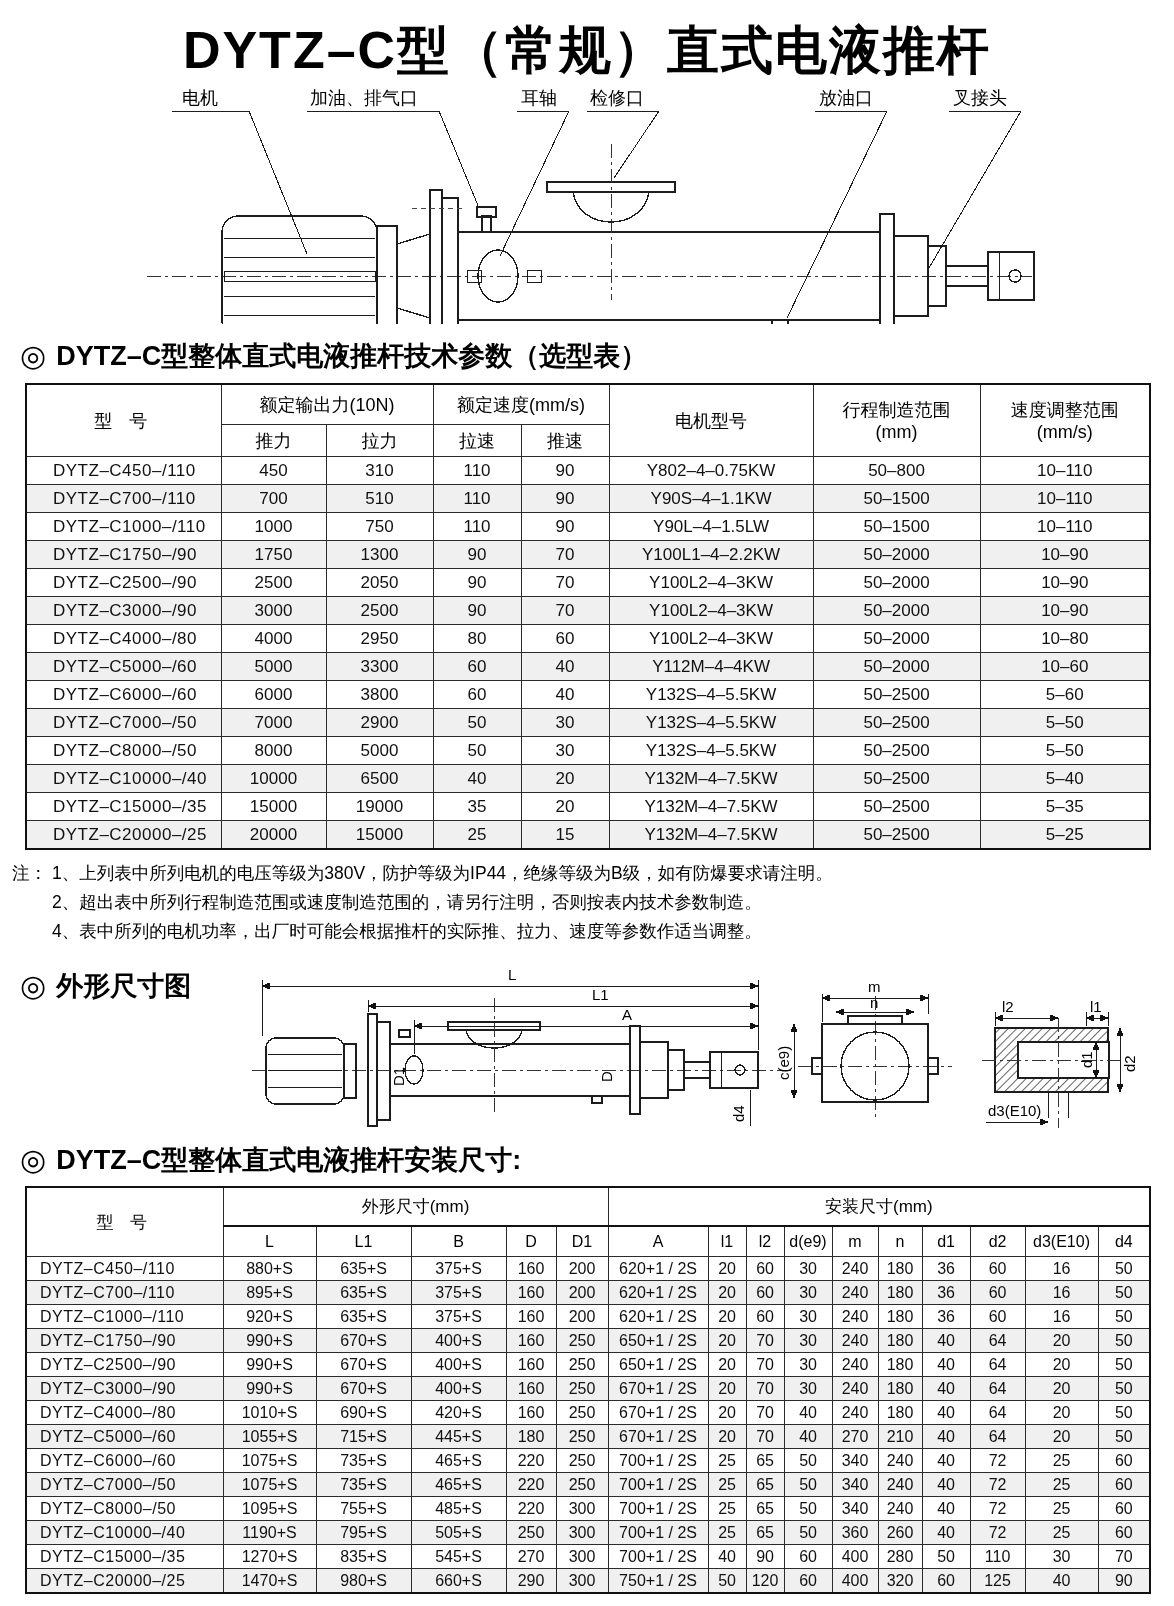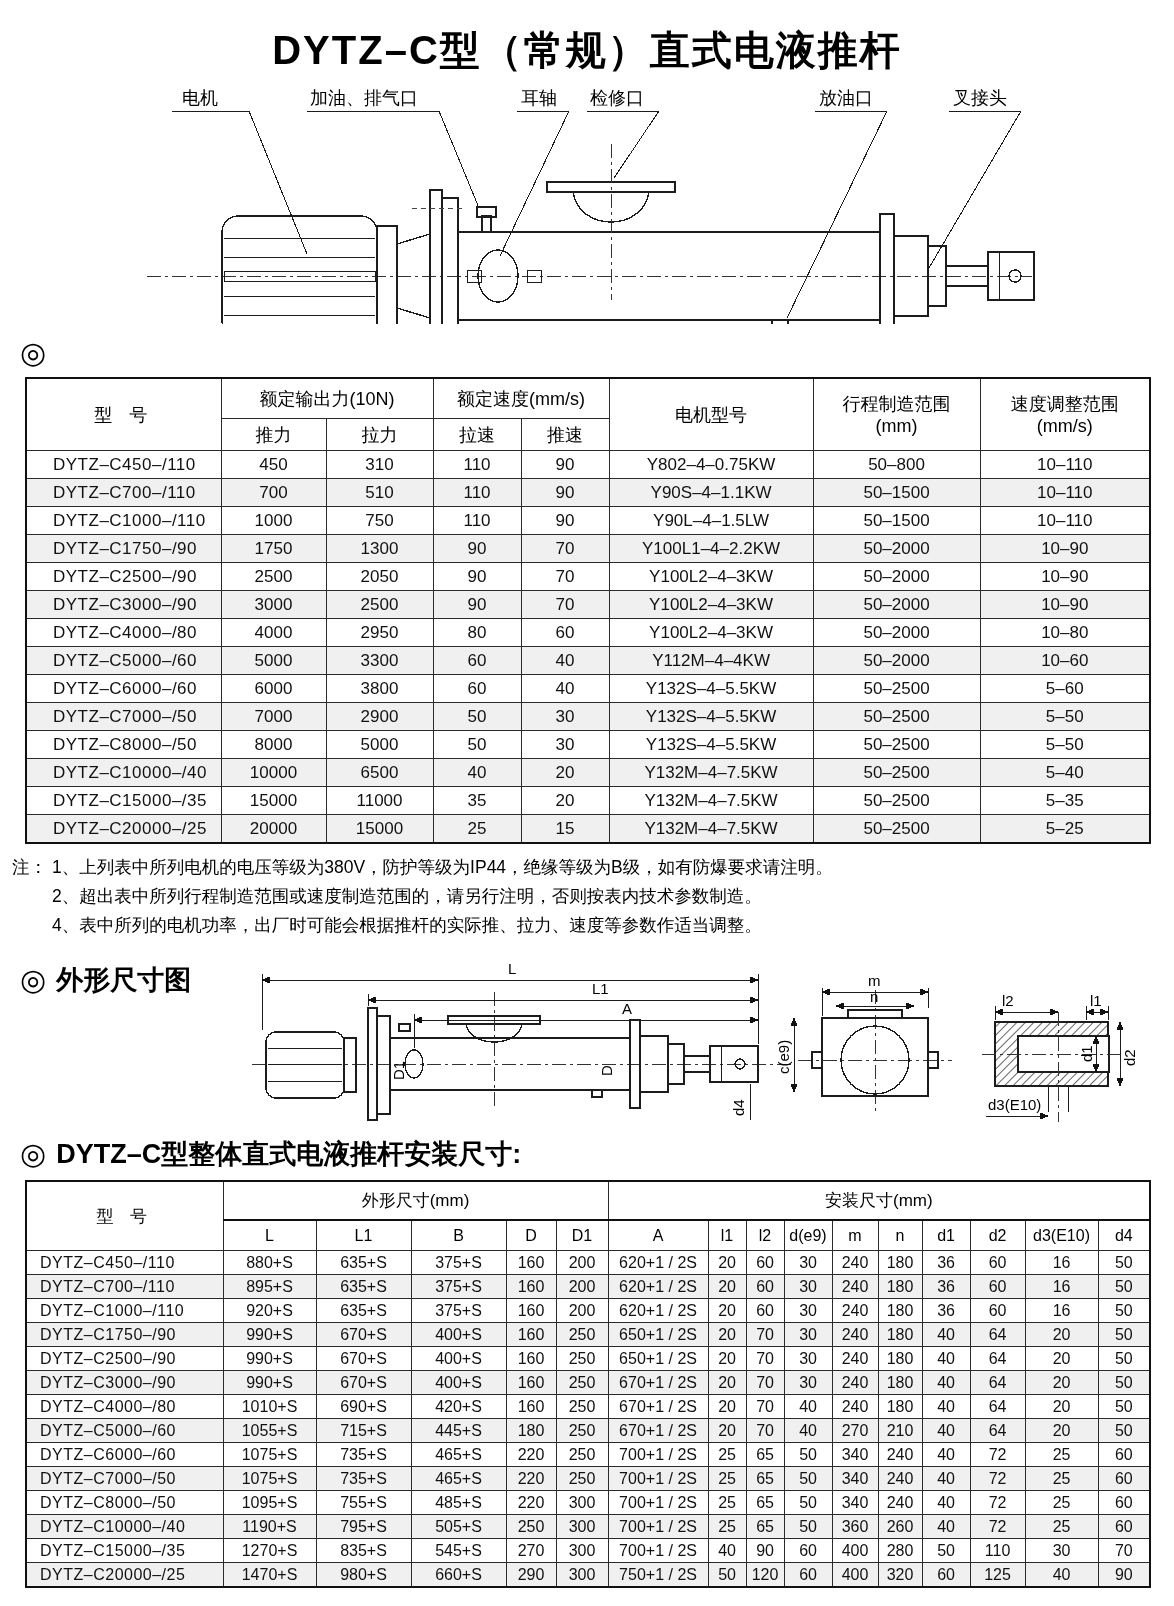--- a/index.html
+++ b/index.html
@@ -3,21 +3,21 @@
 <meta charset="utf-8">
 <style>
   html,body{margin:0;padding:0;background:#e8e8e8;}
   .page{
     width:1174px;height:1606px;margin:0 auto;background:#ffffff;
     overflow:hidden;position:relative;color:#111;
     font-family:"Liberation Sans", sans-serif;
   }
   
   .doc-title{
-    text-align:center;font-size:40px;font-weight:bold;
+    text-align:center;font-size:52px;font-weight:bold;
     letter-spacing:2px;margin:24px 0 0 0;line-height:52px;color:#000;
   }
   .section-head{
     display:flex;align-items:center;gap:10px;
     font-size:27px;font-weight:bold;color:#000;
   }
   .section-head .marker{font-size:30px;font-weight:normal;line-height:30px;}
   .sh1{margin:14px 0 9px 20px;}
   .sh3{margin:0 0 8px 20px;}
   
@@ -117,20 +117,21 @@
     <rect class="oln" x="767" y="150" width="34" height="80"></rect>
     <rect class="oln" x="801" y="160" width="18" height="60"></rect>
     <rect class="oln" x="819" y="180" width="42" height="20"></rect>
     <rect class="oln" x="861" y="166" width="46" height="48"></rect>
     <line class="thin" x1="872" y1="166" x2="872" y2="214"></line>
     <circle class="oln" cx="888" cy="190" r="6"></circle>
   </svg>
 
   <div class="section-head sh1">
     <span class="marker">◎</span>
+    <span>DYTZ–C型整体直式电液推杆技术参数（选型表）</span>
   </div>
 
   <table class="t1">
     <colgroup>
       <col style="width:195px">
         <col style="width:105px">
         <col style="width:107px">
       <col style="width:88px">
         <col style="width:88px">
         <col style="width:204px">
@@ -276,21 +277,21 @@
           <td>6500</td>
           <td>40</td>
           <td>20</td>
           <td>Y132M–4–7.5KW</td>
           <td>50–2500</td>
           <td>5–40</td>
         </tr>
         <tr>
           <td class="model">DYTZ–C15000–/35</td>
           <td>15000</td>
-          <td>11000</td>
+          <td>19000</td>
           <td>35</td>
           <td>20</td>
           <td>Y132M–4–7.5KW</td>
           <td>50–2500</td>
           <td>5–35</td>
         </tr>
         <tr>
           <td class="model">DYTZ–C20000–/25</td>
           <td>20000</td>
           <td>15000</td>

